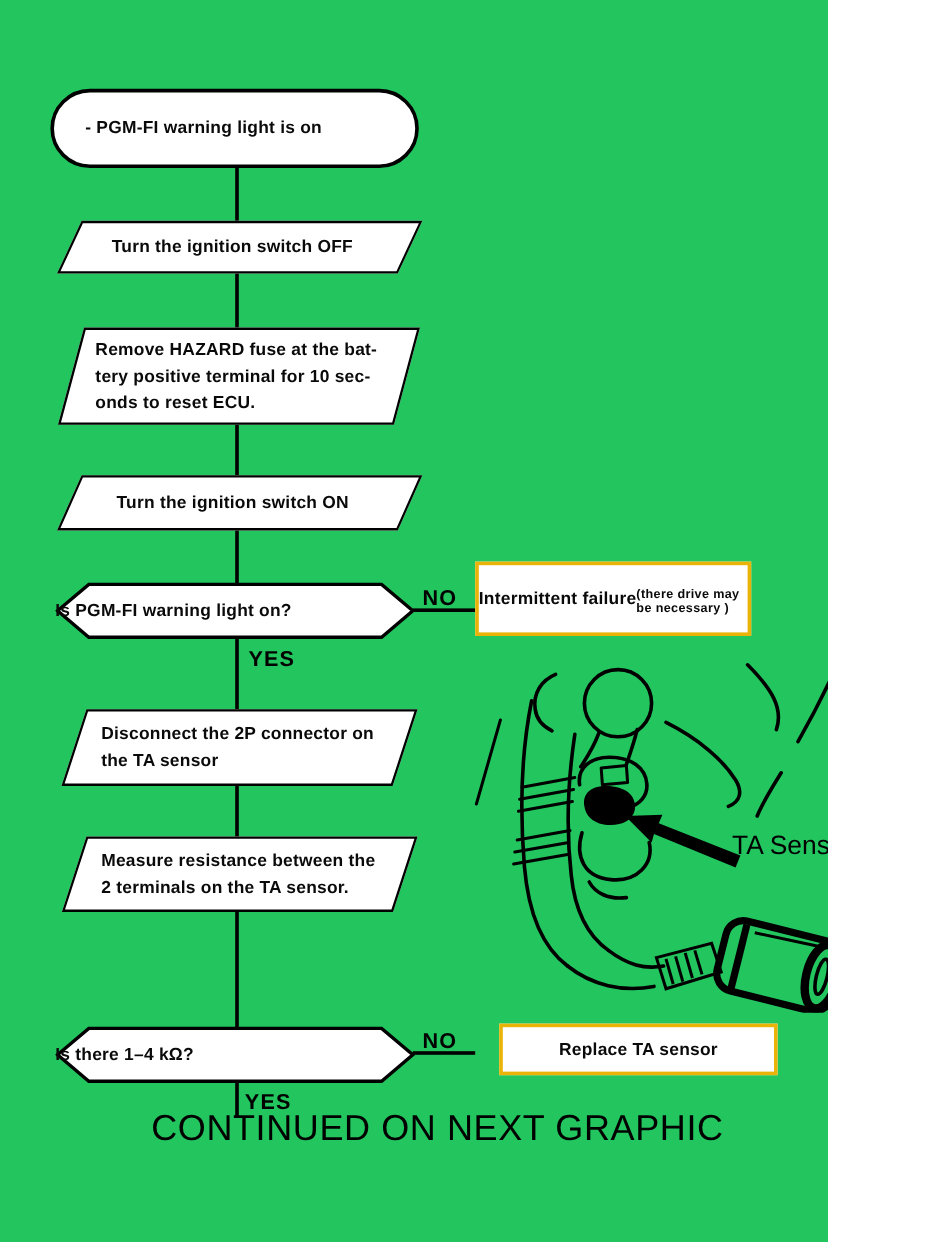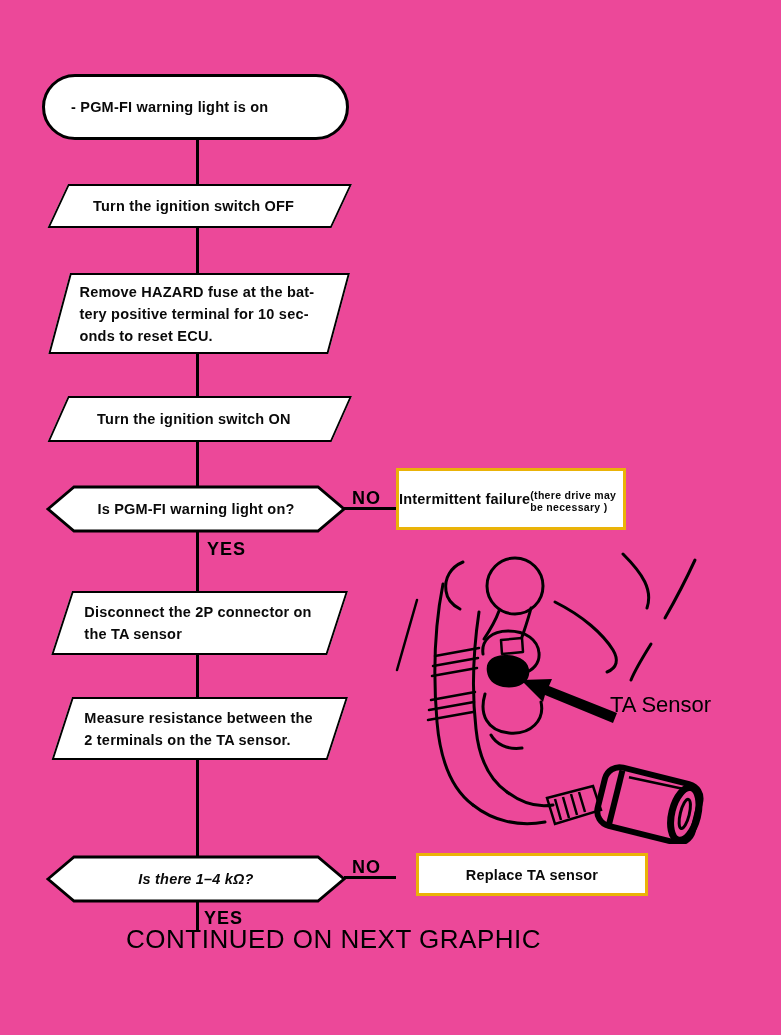--- a/index.html
+++ b/index.html
@@ -1,19 +1,19 @@
 <!DOCTYPE html>
 <html><head>
 <meta charset="utf-8">
 <style>
   * { margin:0; padding:0; box-sizing:border-box; }
   html,body { background:#fff; }
   body { font-family:"Liberation Sans", sans-serif; }
   #page {
-    position:relative; width:781px; height:1035px; background:#ec4899;
+    position:relative; width:690px; height:1035px; background:#22c55e;
     color:#000; overflow:hidden;
   }
   
   .stadium {
     position:absolute; left:42px; top:74px; width:307px; height:66px;
     border:3px solid #000; border-radius:34px; background:#fff;
     display:flex; flex-direction:column; justify-content:center;
     padding-left:26px; gap:3px;
   }
   .flow-text { font-size:14.5px; font-weight:bold; color:#0a0a0a; letter-spacing:0.2px; white-space:nowrap; }
@@ -27,33 +27,33 @@
     transform: skewX(calc(-1 * var(--sk))); transform-origin:0 0;
   }
   .pgram .inner {
     position:absolute; inset:0; transform: skewX(var(--sk)); transform-origin:0 0;
     display:flex; flex-direction:column; justify-content:center;
   }
   
   .hex { position:absolute; width:300px; height:48px; }
   .hex svg { position:absolute; inset:0; }
   .hex .hex-label {
-    position:absolute; inset:0; display:flex; align-items:center; justify-content:center;
+    position:absolute; inset:0; display:flex; align-items:center; 
   }
   
   .result-box {
     position:absolute; border:3px solid #eab308; background:#fff;
     display:flex; flex-direction:row; justify-content:center; align-items:center;
   }
   .result-note { font-size:10.5px; font-weight:bold; color:#0a0a0a; margin-top:4px; letter-spacing:0.3px; }
   
   .branch-label { position:absolute; font-size:18px; font-weight:bold; color:#000; letter-spacing:1px; }
   
   .continued {
-    position:absolute; left:126px; top:924px; font-size:26px; font-weight:400;
+    position:absolute; left:126px; top:924px; font-size:30px; font-weight:400;
     color:#000; letter-spacing:0.5px; white-space:nowrap;
   }
   .callout {
     position:absolute; left:610px; top:692px; font-size:22px; color:#000; white-space:nowrap;
   }
   .illustration { position:absolute; left:395px; top:552px; }
 </style>
 </head>
 <body>
 
@@ -115,21 +115,21 @@
     </div>
   </div>
 
   <div class="pgram" style="--sk:18deg; left:72px; top:697px; width:276px; height:63px;">
     <div class="inner" style="padding-left:11px; gap:6px;">
       <div class="flow-text">Measure resistance between the</div>
       <div class="flow-text">2 terminals on the TA sensor.</div>
     </div>
   </div>
 
-  <div class="hex" style="left:46px; top:855px;font-style:italic;">
+  <div class="hex" style="left:46px; top:855px;">
     <svg width="300" height="48" viewBox="0 0 300 48">
       <polygon points="2,24 28,2 272,2 298,24 272,46 28,46" fill="#ffffff" stroke="#000000" stroke-width="2.8"></polygon>
     </svg>
     <div class="hex-label">
       <span class="flow-text">Is there 1–4 kΩ?</span>
     </div>
   </div>
   <div class="hline" style="left:344px; top:876px; width:52px;"></div>
   <div class="branch-label" style="left:352px; top:857px;">NO</div>
   <div class="result-box" style="left:396px; top:853px; width:232px; height:43px;margin-left:20px;">

